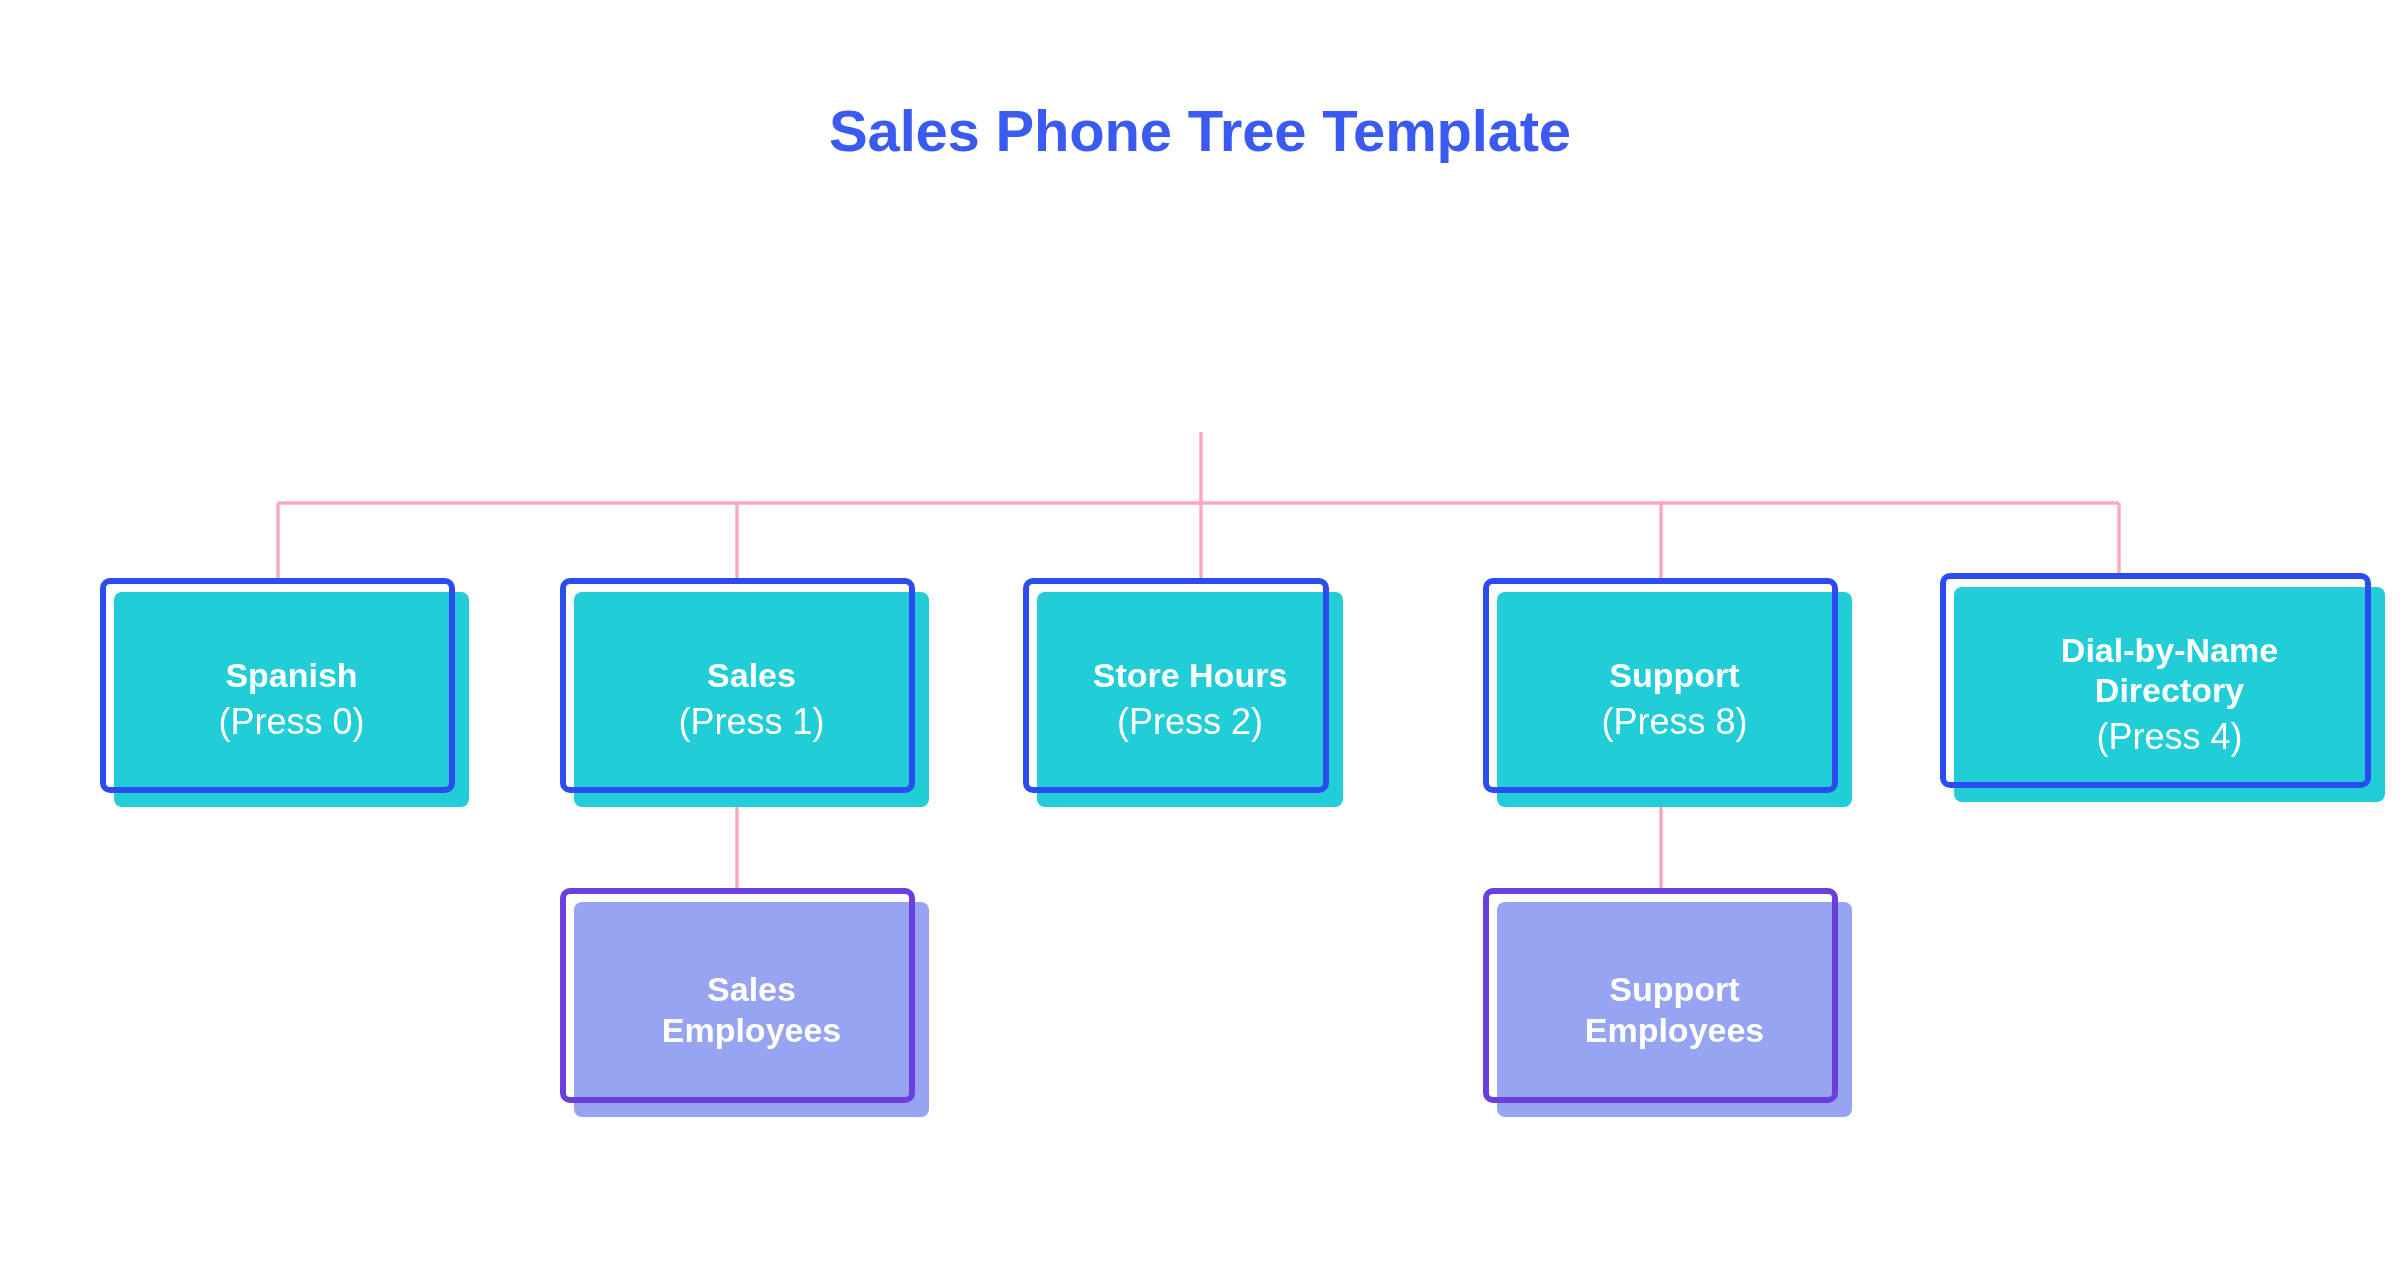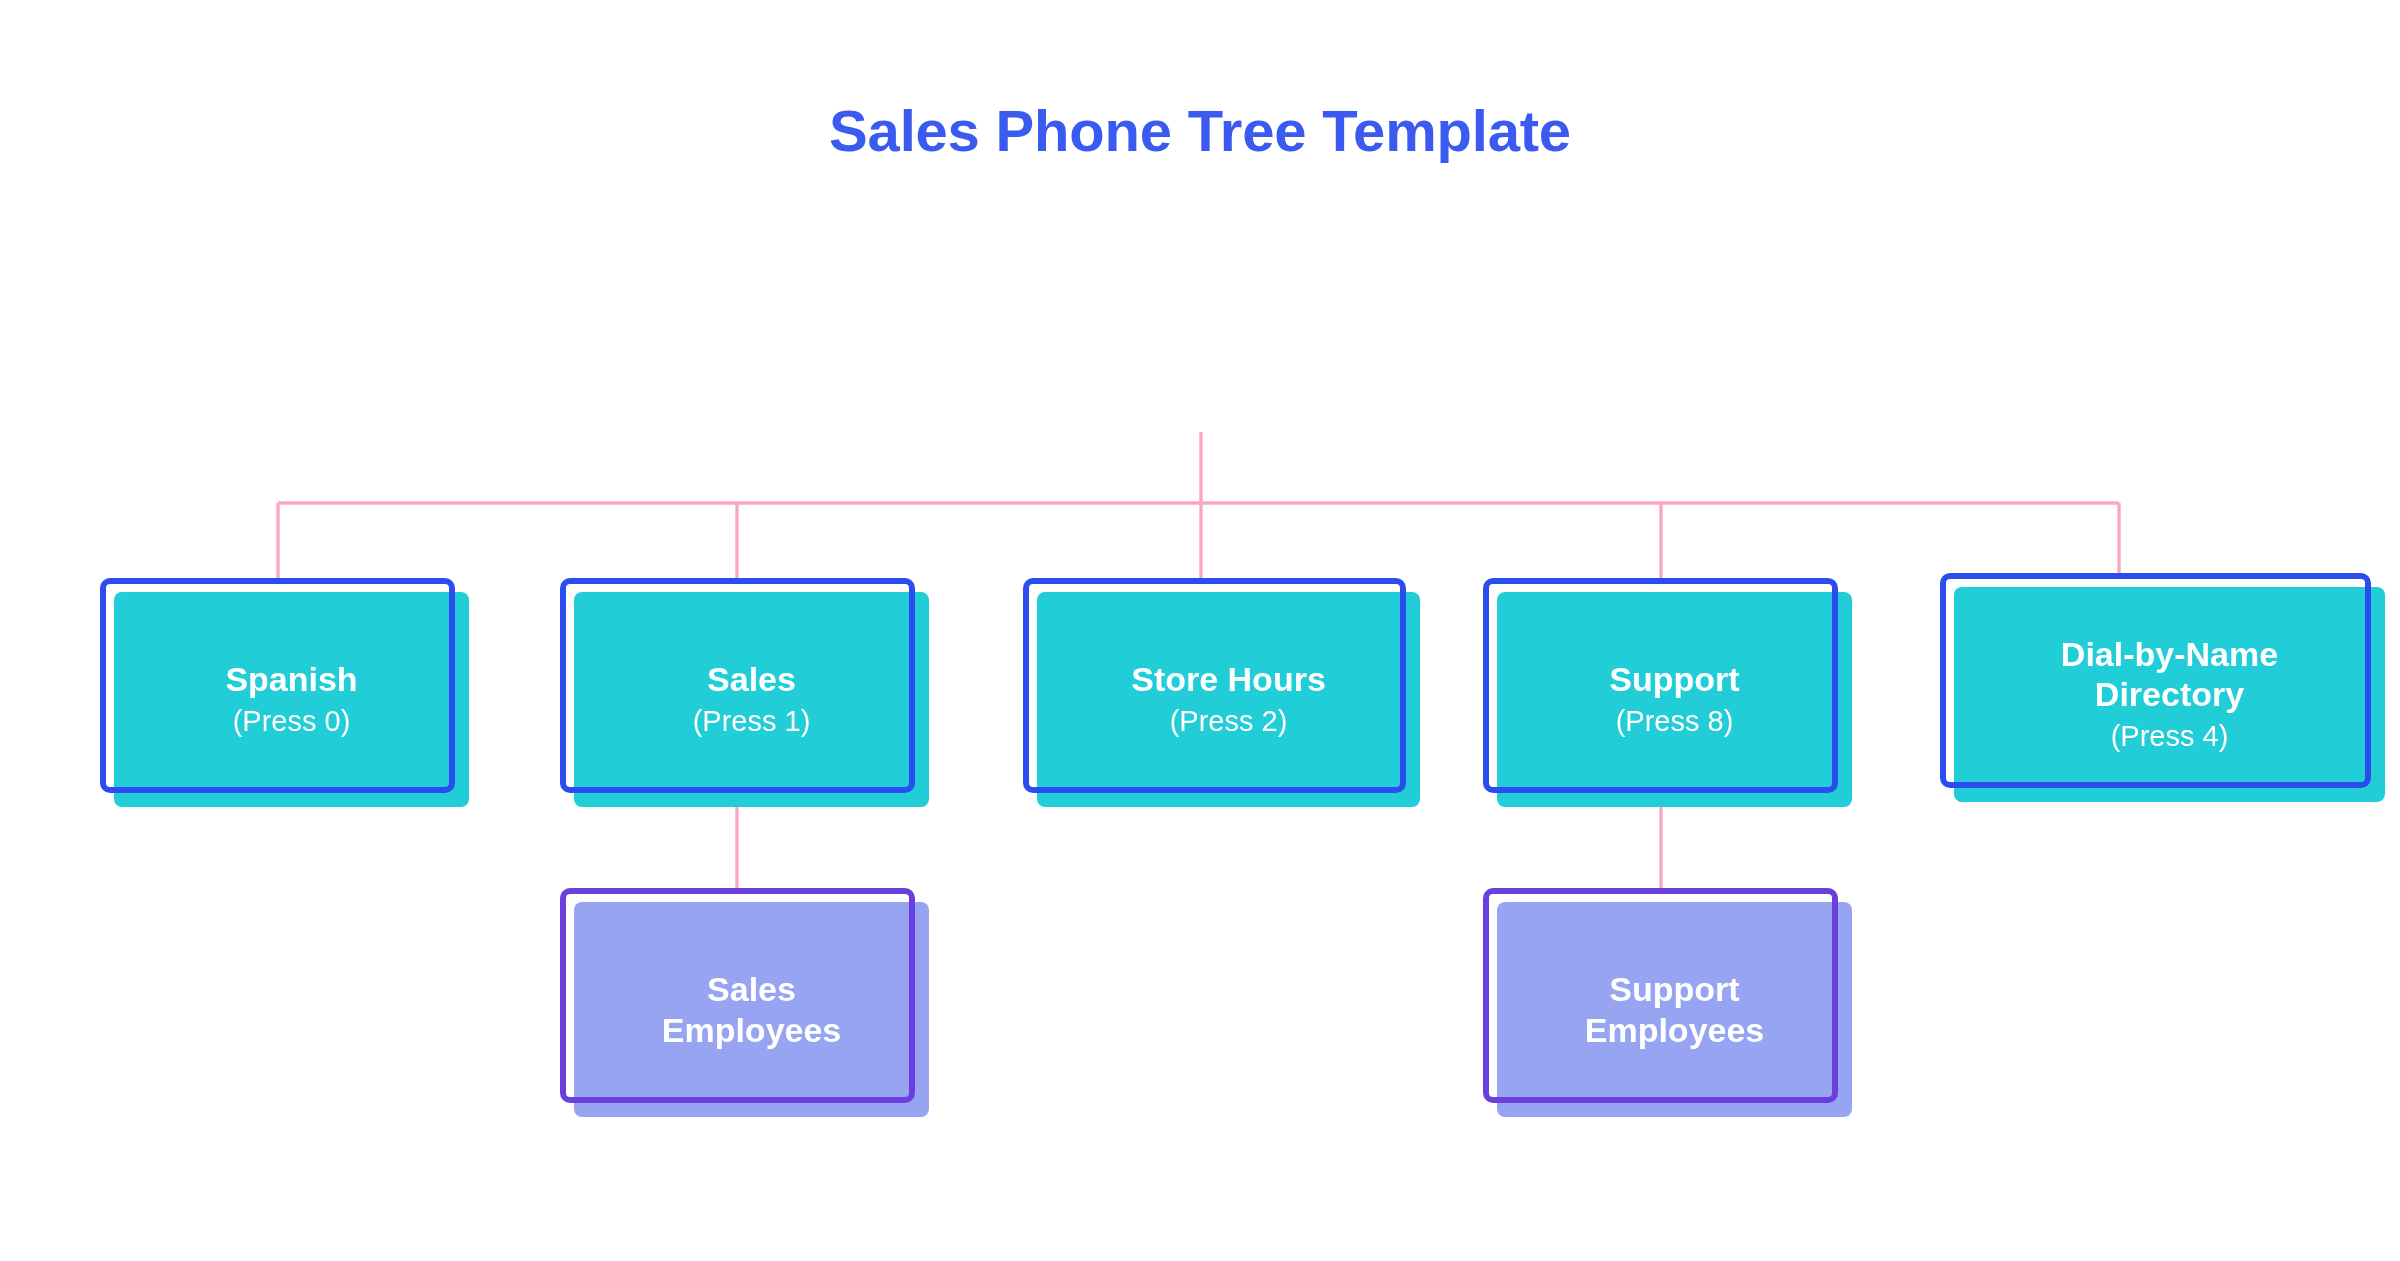--- a/index.html
+++ b/index.html
@@ -90,21 +90,21 @@
     z-index: 3;
     padding: 0 10px;
   }
   .node .title-line {
     font-size: 34px;
     font-weight: bold;
     line-height: 1.18;
     white-space: pre-line;
   }
   .node .sub-line {
-    font-size: 29px;
+    font-size: 36px;
     font-weight: normal;
     line-height: 1.25;
     margin-top: 4px;
   }
 
   
   .theme-root .fill  { background: #a77dee; }
   .theme-root .frame { border-color: #2b3fc4; }
 
   
@@ -152,21 +152,21 @@
 
   <div class="node theme-teal" style="left:560px; top:578px; width:355px; height:215px;">
     <div class="fill"></div>
     <div class="frame"></div>
     <div class="label">
       <div class="title-line">Sales</div>
       <div class="sub-line">(Press 1)</div>
     </div>
   </div>
 
-  <div class="node theme-teal" style="left:1023px; top:578px; width:383px; height:215px;">
+  <div class="node theme-teal" style="left:1023px; top:578px; width:306px; height:215px;">
     <div class="fill"></div>
     <div class="frame"></div>
     <div class="label">
       <div class="title-line">Store Hours</div>
       <div class="sub-line">(Press 2)</div>
     </div>
   </div>
 
   <div class="node theme-teal" style="left:1483px; top:578px; width:355px; height:215px;">
     <div class="fill"></div>

